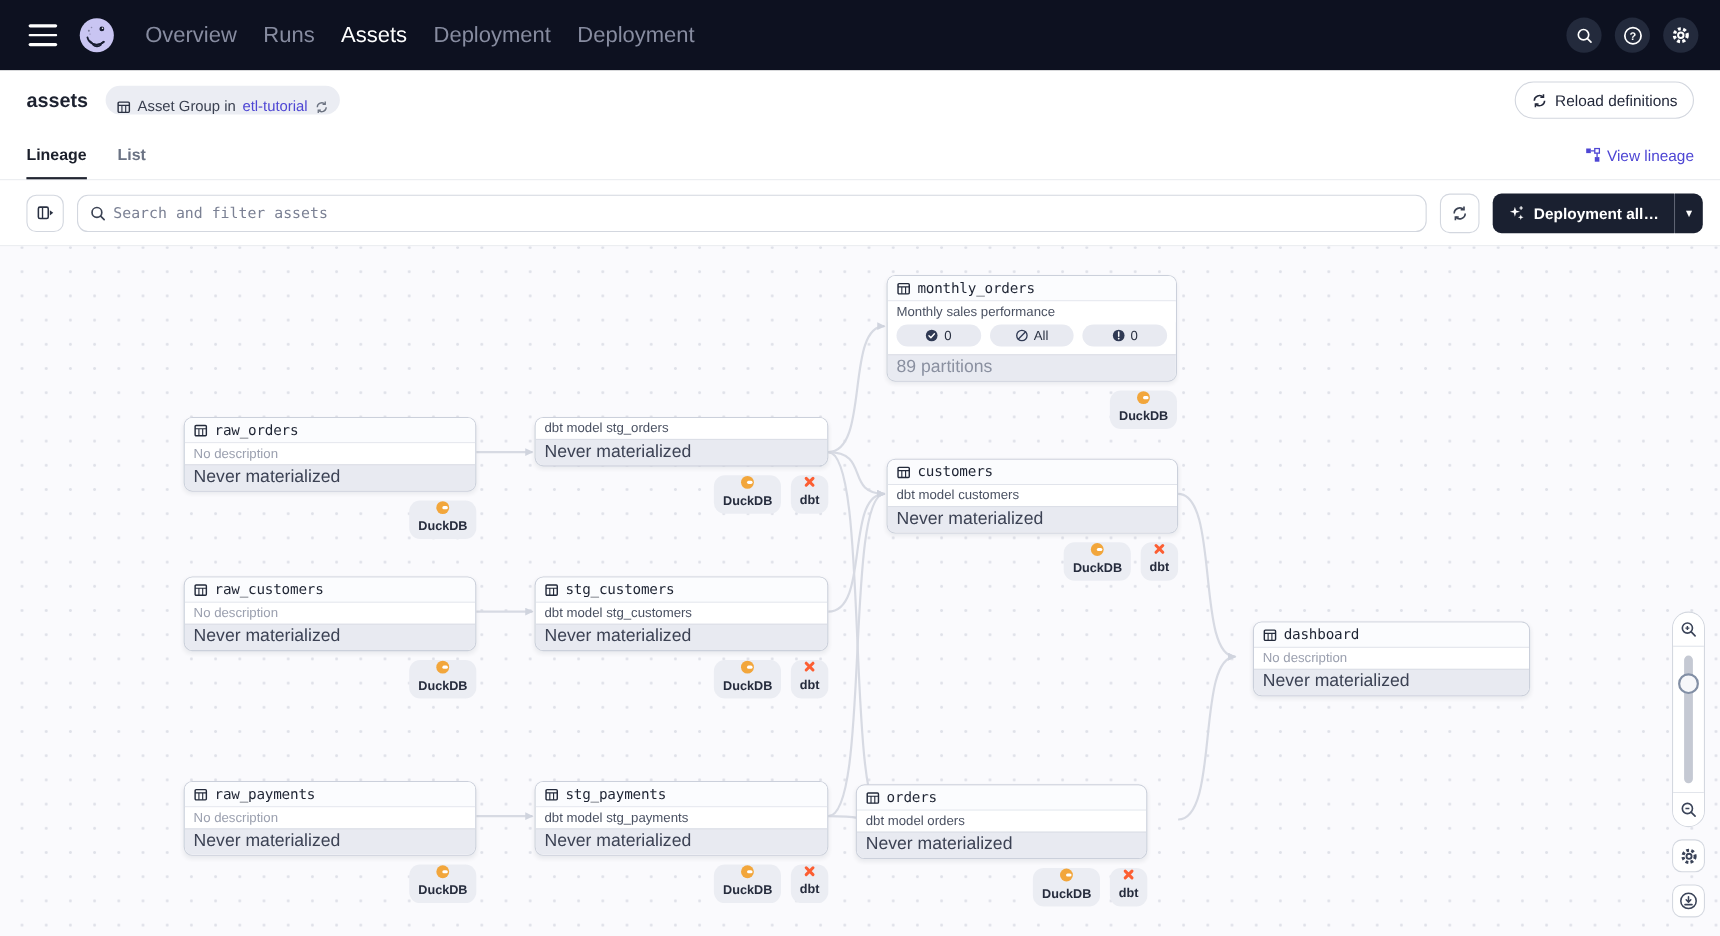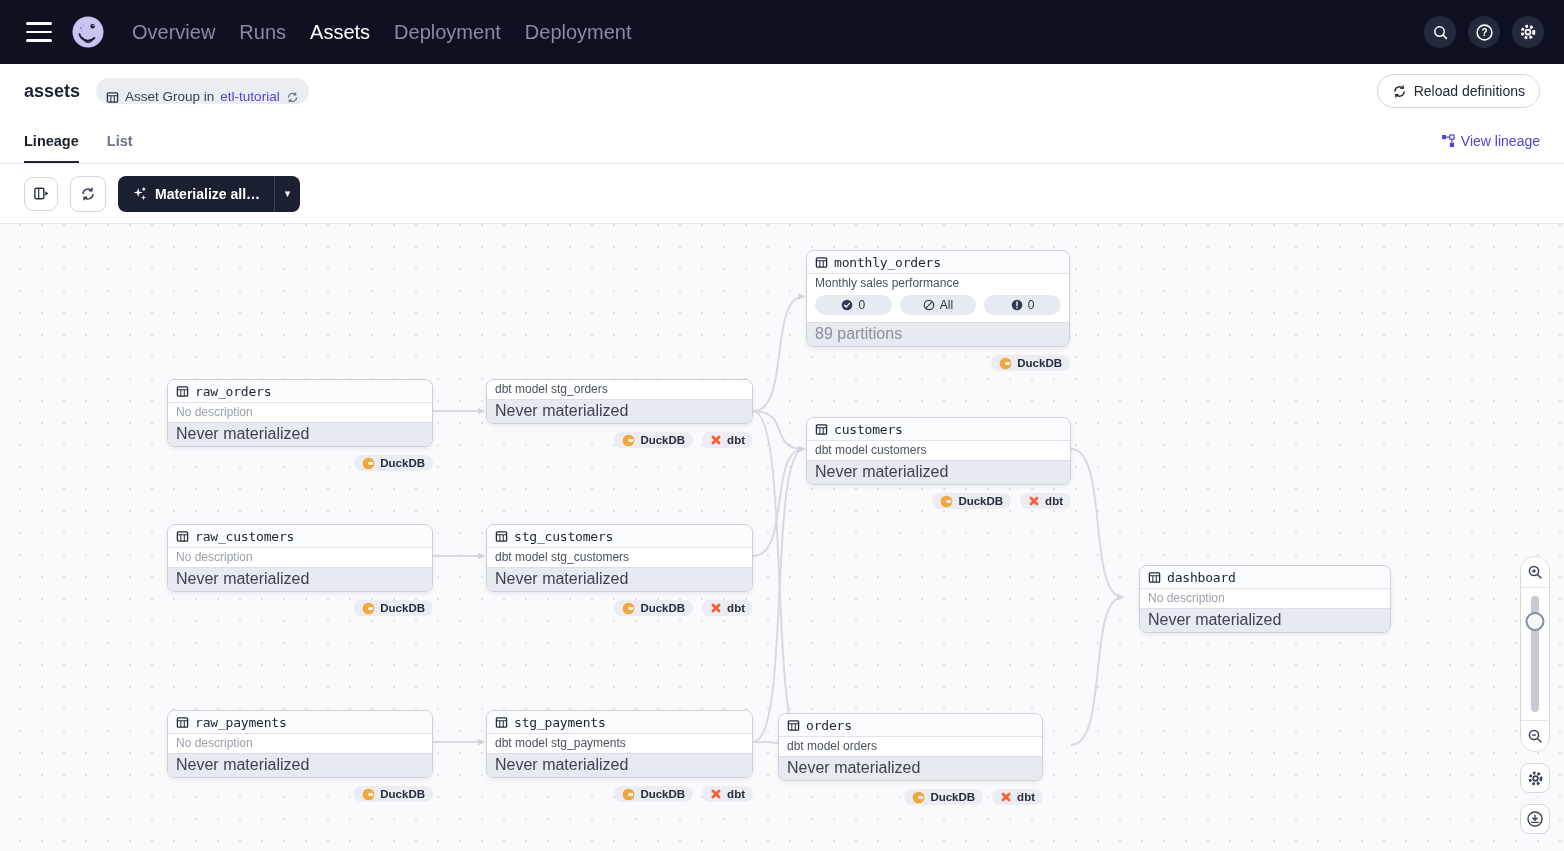--- a/index.html
+++ b/index.html
@@ -52,21 +52,21 @@
   .node-card { border:1px solid #CBD0DB; border-radius:8px; background:#fff; box-shadow:0 2px 4px rgba(20,25,45,0.07); overflow:hidden; cursor:pointer; }
   .node-header { display:flex; align-items:center; gap:6px; padding:4px 8px 3px; background:#FBFCFE; border-bottom:1px solid #E1E4EB; }
   .node-title { font-family:"DejaVu Sans Mono", monospace; font-size:13px; font-weight:500; color:#1E2433; letter-spacing:-0.2px; }
   .node-desc { padding:2px 8px 3px; font-size:12px; color:#4A5162; background:#fff; }
   .node-desc.muted { color:#9BA0AF; }
   .pills { display:flex; gap:8px; margin:2px 8px 7px; }
   .pill { flex:1; height:20px; background:#E8EAF1; border-radius:10px; display:flex; align-items:center; justify-content:center; gap:5px; font-size:12px; color:#2A3142; }
   .node-footer { padding:2px 8px 3px; font-size:16px; background:#E8EAF1; border-top:1px solid #DCDFE7; color:#3C4254; }
   .node-footer.muted { color:#8A90A0; }
   .node-badges { display:flex; justify-content:flex-end; gap:9px; margin-top:8px; }
-  .kind-badge { height:16px; background:#EBEDF3; border-radius:10px; display:flex; align-items:center; gap:5px; padding:0 8px; font-size:11.5px; font-weight:700; color:#262C3D; cursor:pointer; }
+  .kind-badge { height:35px; background:#EBEDF3; border-radius:10px; display:flex; align-items:center; gap:5px; padding:0 8px; font-size:11.5px; font-weight:700; color:#262C3D; cursor:pointer;flex-direction:column; }
 
   
   .canvas-controls { position:absolute; right:14px; top:332px; display:flex; flex-direction:column; gap:11px; align-items:center; }
   .zoom-panel { width:30px; background:#fff; border:1px solid #D4D8E0; border-radius:15px; display:flex; flex-direction:column; align-items:center; overflow:hidden; }
   .zp-btn { width:30px; height:30px; display:flex; align-items:center; justify-content:center; cursor:pointer; background:#fff; }
   .zp-div { width:30px; height:1px; background:#E2E5EB; }
   .slider-area { height:132px; width:30px; position:relative; display:flex; justify-content:center; padding:8px 0; }
   .slider-track { width:8px; height:116px; background:#C5C9D3; border-radius:4px; cursor:pointer; }
   .slider-handle { position:absolute; left:50%; transform:translateX(-50%); top:24px; width:19px; height:19px; border-radius:50%; background:#F6F7FA; border:2px solid #828FA5; cursor:grab; }
   .ctrl-btn { width:30px; height:30px; background:#fff; border:1px solid #D4D8E0; border-radius:9px; display:flex; align-items:center; justify-content:center; cursor:pointer; }
@@ -170,36 +170,43 @@
 </div>
 
 <div class="toolbar">
   <div class="sq-btn">
     <svg width="17" height="17" viewBox="0 0 18 18">
         <rect x="2" y="3.5" width="9.5" height="11" rx="1.5" fill="none" stroke="#2A3142" stroke-width="1.5"></rect>
         <path d="M6 3.5v11" stroke="#2A3142" stroke-width="1.3"></path>
         <path d="M13 6.5 L16.3 9 L13 11.5 Z" fill="#2A3142"></path>
       </svg>
   </div>
+  <div class="search-wrap">
+    <svg width="16" height="16" viewBox="0 0 18 18">
+        <circle cx="8" cy="8" r="5" fill="none" stroke="#3C4354" stroke-width="1.7"></circle>
+        <path d="M11.8 11.8L15.4 15.4" stroke="#3C4354" stroke-width="1.7" stroke-linecap="round"></path>
+      </svg>
+    <input class="search-input" value="" placeholder="Search and filter assets" style="">
+  </div>
   <div class="sq-btn" style="width:36px;height:36px;">
     <svg width="16" height="16" viewBox="0 0 16 16">
         <path d="M3 8a5 5 0 0 1 8.6-3.4" fill="none" stroke="#3C4354" stroke-width="1.5"></path>
         <path d="M11.9 1.7v3h-3" fill="none" stroke="#3C4354" stroke-width="1.5"></path>
         <path d="M13 8a5 5 0 0 1-8.6 3.4" fill="none" stroke="#3C4354" stroke-width="1.5"></path>
         <path d="M4.1 14.3v-3h3" fill="none" stroke="#3C4354" stroke-width="1.5"></path>
       </svg>
   </div>
   <div class="mat-group">
     <div class="mat-main">
       <svg width="15" height="15" viewBox="0 0 16 16">
           <path d="M6.6 2 L7.7 5.8 L11.5 6.9 L7.7 8 L6.6 11.8 L5.5 8 L1.7 6.9 L5.5 5.8 Z" fill="#fff"></path>
           <path d="M12.3 9.6 L13 11.6 L15 12.3 L13 13 L12.3 15 L11.6 13 L9.6 12.3 L11.6 11.6 Z" fill="#fff"></path>
           <path d="M12.6 1.6v3.4M10.9 3.3h3.4" stroke="#fff" stroke-width="1.2"></path>
         </svg>
-      <span>Materialize all…</span>
+      <span>Deployment all…</span>
     </div>
     <div class="mat-caret">
       <span>▾</span>
     </div>
   </div>
 </div>
 
 <div class="canvas">
   <svg class="edges" width="1564" height="627" viewBox="0 0 1564 627">
     <defs>

